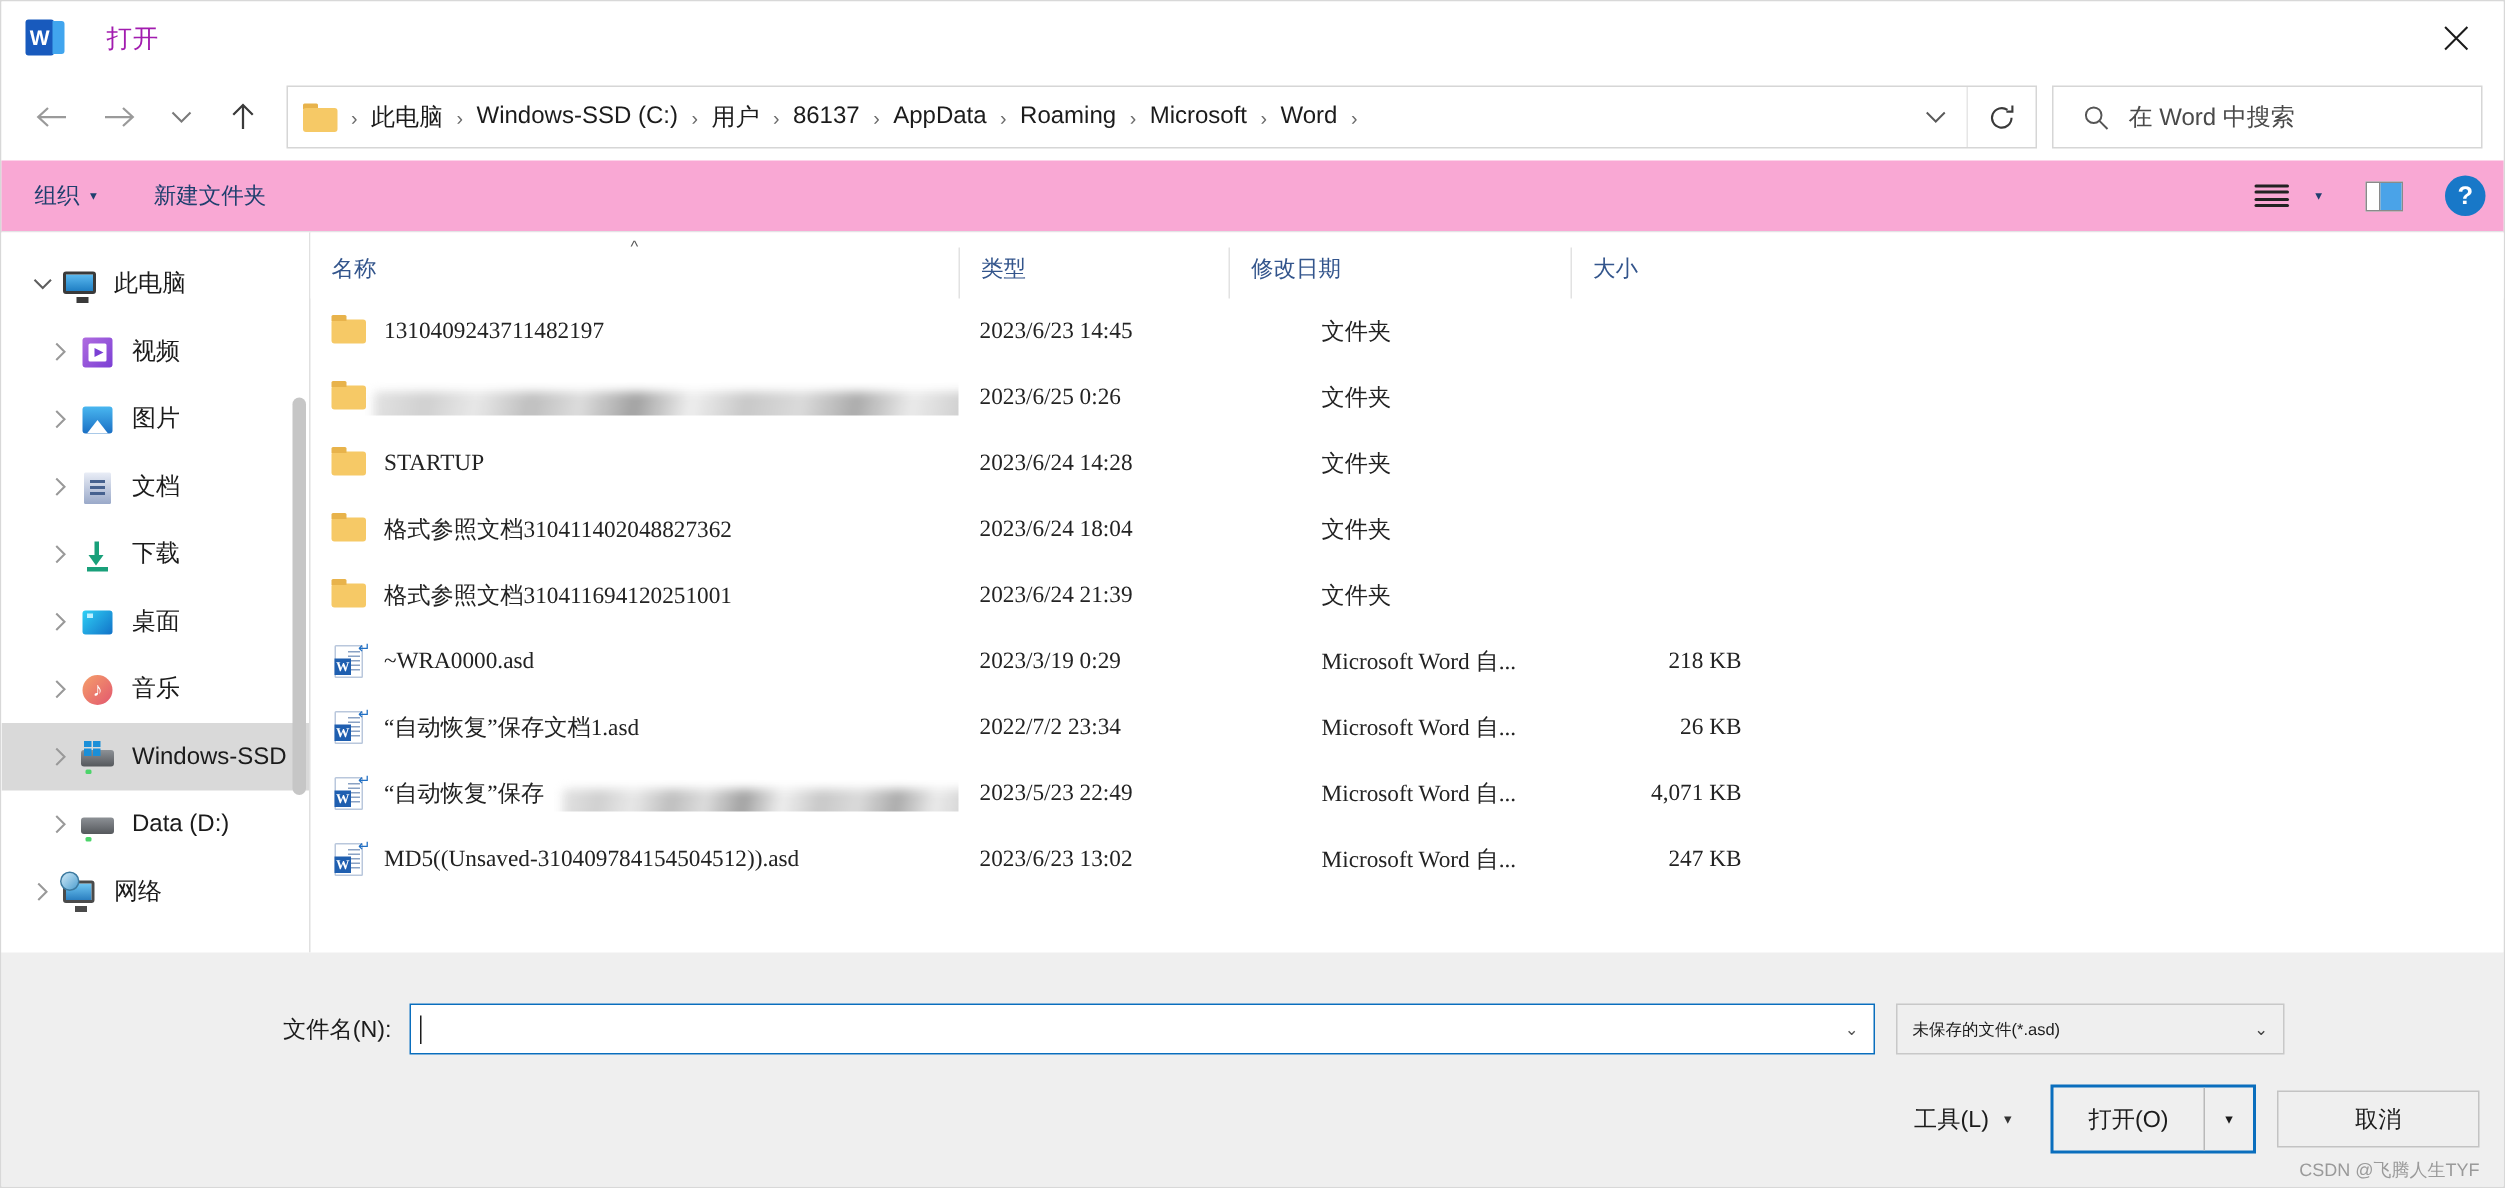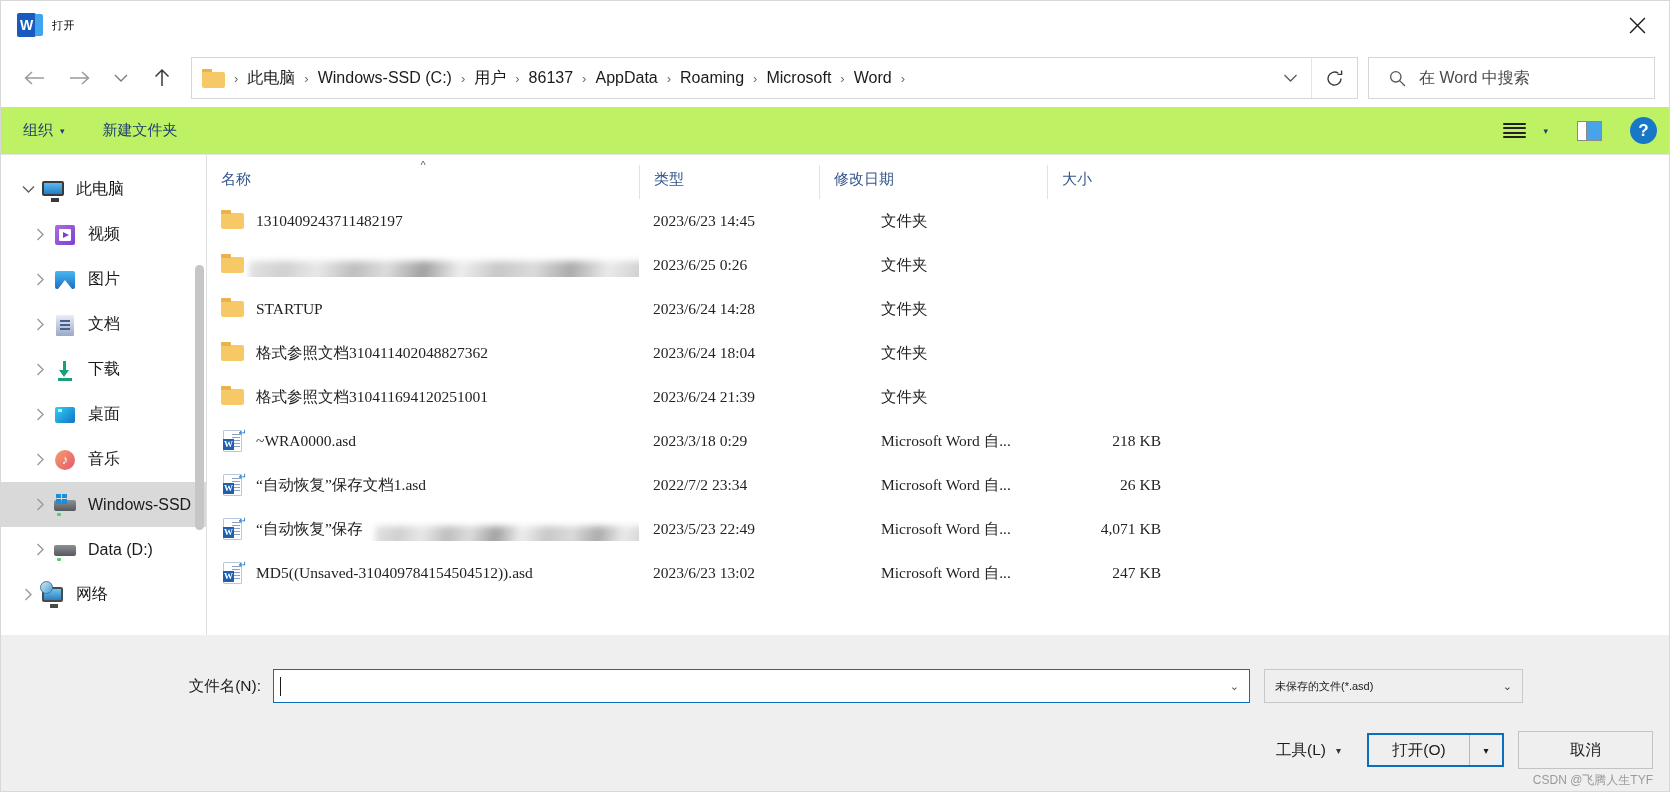--- a/index.html
+++ b/index.html
@@ -17,21 +17,21 @@
   .titlebar { height:48px; flex:0 0 48px; display:flex; align-items:center;
               padding-left:16px; background:#ffffff; position:relative; }
   .word-icon { width:26px; height:26px; position:relative; flex:0 0 26px; }
   .word-icon .sheet { position:absolute; left:0; top:1px; width:19px; height:24px;
         background:#185ABD; border-radius:2px; }
   .word-icon .sheet::after { content:"W"; position:absolute; left:0; top:0; width:19px;
         height:24px; color:#fff; font-size:14px; font-weight:bold; line-height:24px;
         text-align:center; font-family:"Liberation Sans",sans-serif; }
   .word-icon .fold { position:absolute; right:0; top:2px; width:8px; height:22px;
         background:#41A5EE; border-radius:0 2px 2px 0; }
-  .title-text { margin-left:9px; font-size:11px; color:#000000; letter-spacing:.5px; }
+  .title-text { margin-left:28px; font-size:17px; color:#a21caf; letter-spacing:.5px; }
   .close-btn { position:absolute; right:0; top:0; width:64px; height:48px;
        display:flex; align-items:center; justify-content:center; cursor:default; }
   .close-btn svg { width:17px; height:17px; }
 
   
   .navbar { height:58px; flex:0 0 58px; display:flex; align-items:center;
             padding:0 14px 0 10px; background:#ffffff; }
   .nav-btn { width:46px; height:40px; display:flex; align-items:center;
              justify-content:center; color:#5a5a5a; flex:0 0 auto; }
   .nav-btn.small { width:36px; }
@@ -52,21 +52,21 @@
        justify-content:center; color:#5a5a5a; flex:0 0 42px; }
   .addr-refresh { width:46px; height:40px; display:flex; align-items:center;
        justify-content:center; color:#444; flex:0 0 46px; border-left:1px solid #e6e6e6; }
 
   .searchbox { flex:0 0 287px; height:42px; margin-left:10px; border:1px solid #d6d6d6;
        background:#fff; display:flex; align-items:center; padding-left:20px; }
   .searchbox .mag { color:#555; margin-right:13px; display:flex; }
   .search-ph { font-size:16px; color:#4a4a4a; }
 
   
-  .cmdbar { height:48px; flex:0 0 48px; background:#bef264; display:flex;
+  .cmdbar { height:48px; flex:0 0 48px; background:#f9a8d4; display:flex;
             align-items:center; padding:0 12px 0 22px; border-bottom:1px solid #e3e4e6; }
   .cmd-item { font-size:15px; color:#1f3f6e; margin-right:38px; display:flex;
               align-items:center; white-space:nowrap; }
   .cmd-caret { margin-left:7px; font-size:9px; color:#1f3f6e; }
   .cmd-spacer { flex:1 1 auto; }
   .cmd-right { display:flex; align-items:center; gap:10px; }
   .icon-btn { width:34px; height:30px; display:flex; align-items:center;
               justify-content:center; }
   .hamburger { width:23px; height:16px; display:flex; flex-direction:column;
                justify-content:space-between; }
@@ -204,21 +204,21 @@
   .filter-select { flex:0 0 259px; height:34px; margin-left:14px; border:1px solid #c8c8c8;
       background:#efefef; display:flex; align-items:center; padding:0 10px;
       justify-content:space-between; }
   .filter-text { font-size:11px; color:#1b1b1b; white-space:nowrap; }
   .filter-chev { color:#444; font-size:11px; }
 
   .btn-row { position:absolute; right:16px; bottom:22px; display:flex; align-items:center; }
   .tools-btn { font-size:15.5px; color:#1b1b1b; margin-right:26px; display:flex;
                align-items:center; }
   .tools-caret { margin-left:10px; font-size:10px; color:#333; }
-  .open-split { display:flex; height:34px; border:2px solid #0a6ebd; background:#efefef; }
+  .open-split { display:flex; height:46px; border:2px solid #0a6ebd; background:#efefef; }
   .open-main { width:101px; display:flex; align-items:center; justify-content:center;
       font-size:15.5px; color:#1b1b1b; border-right:1px solid #b9b9b9; }
   .open-arrow { width:32px; display:flex; align-items:center; justify-content:center;
       font-size:10px; color:#1b1b1b; }
   .cancel-btn { width:135px; height:38px; margin-left:14px; border:1px solid #c3c3c3;
       background:#efefef; display:flex; align-items:center; justify-content:center;
       font-size:15.5px; color:#1b1b1b; }
   .watermark { position:absolute; right:16px; bottom:2px; font-size:12px; color:#9a9a9a; }
 </style>
 </head>
@@ -567,21 +567,21 @@
         <div class="row">
           <div class="cell cell-name">
             <span class="f-icon">
                 <span class="wd">
                   <i></i>
                 </span>
                 <span class="wd-arrow">↵</span>
               </span>
             <span>~WRA0000.asd</span>
           </div>
-          <div class="cell cell-date">2023/3/18 0:29</div>
+          <div class="cell cell-date">2023/3/19 0:29</div>
           <div class="cell cell-type">Microsoft Word 自...</div>
           <div class="cell cell-size">218 KB</div>
         </div>
 
         <div class="row">
           <div class="cell cell-name">
             <span class="f-icon">
                 <span class="wd">
                   <i></i>
                 </span>

